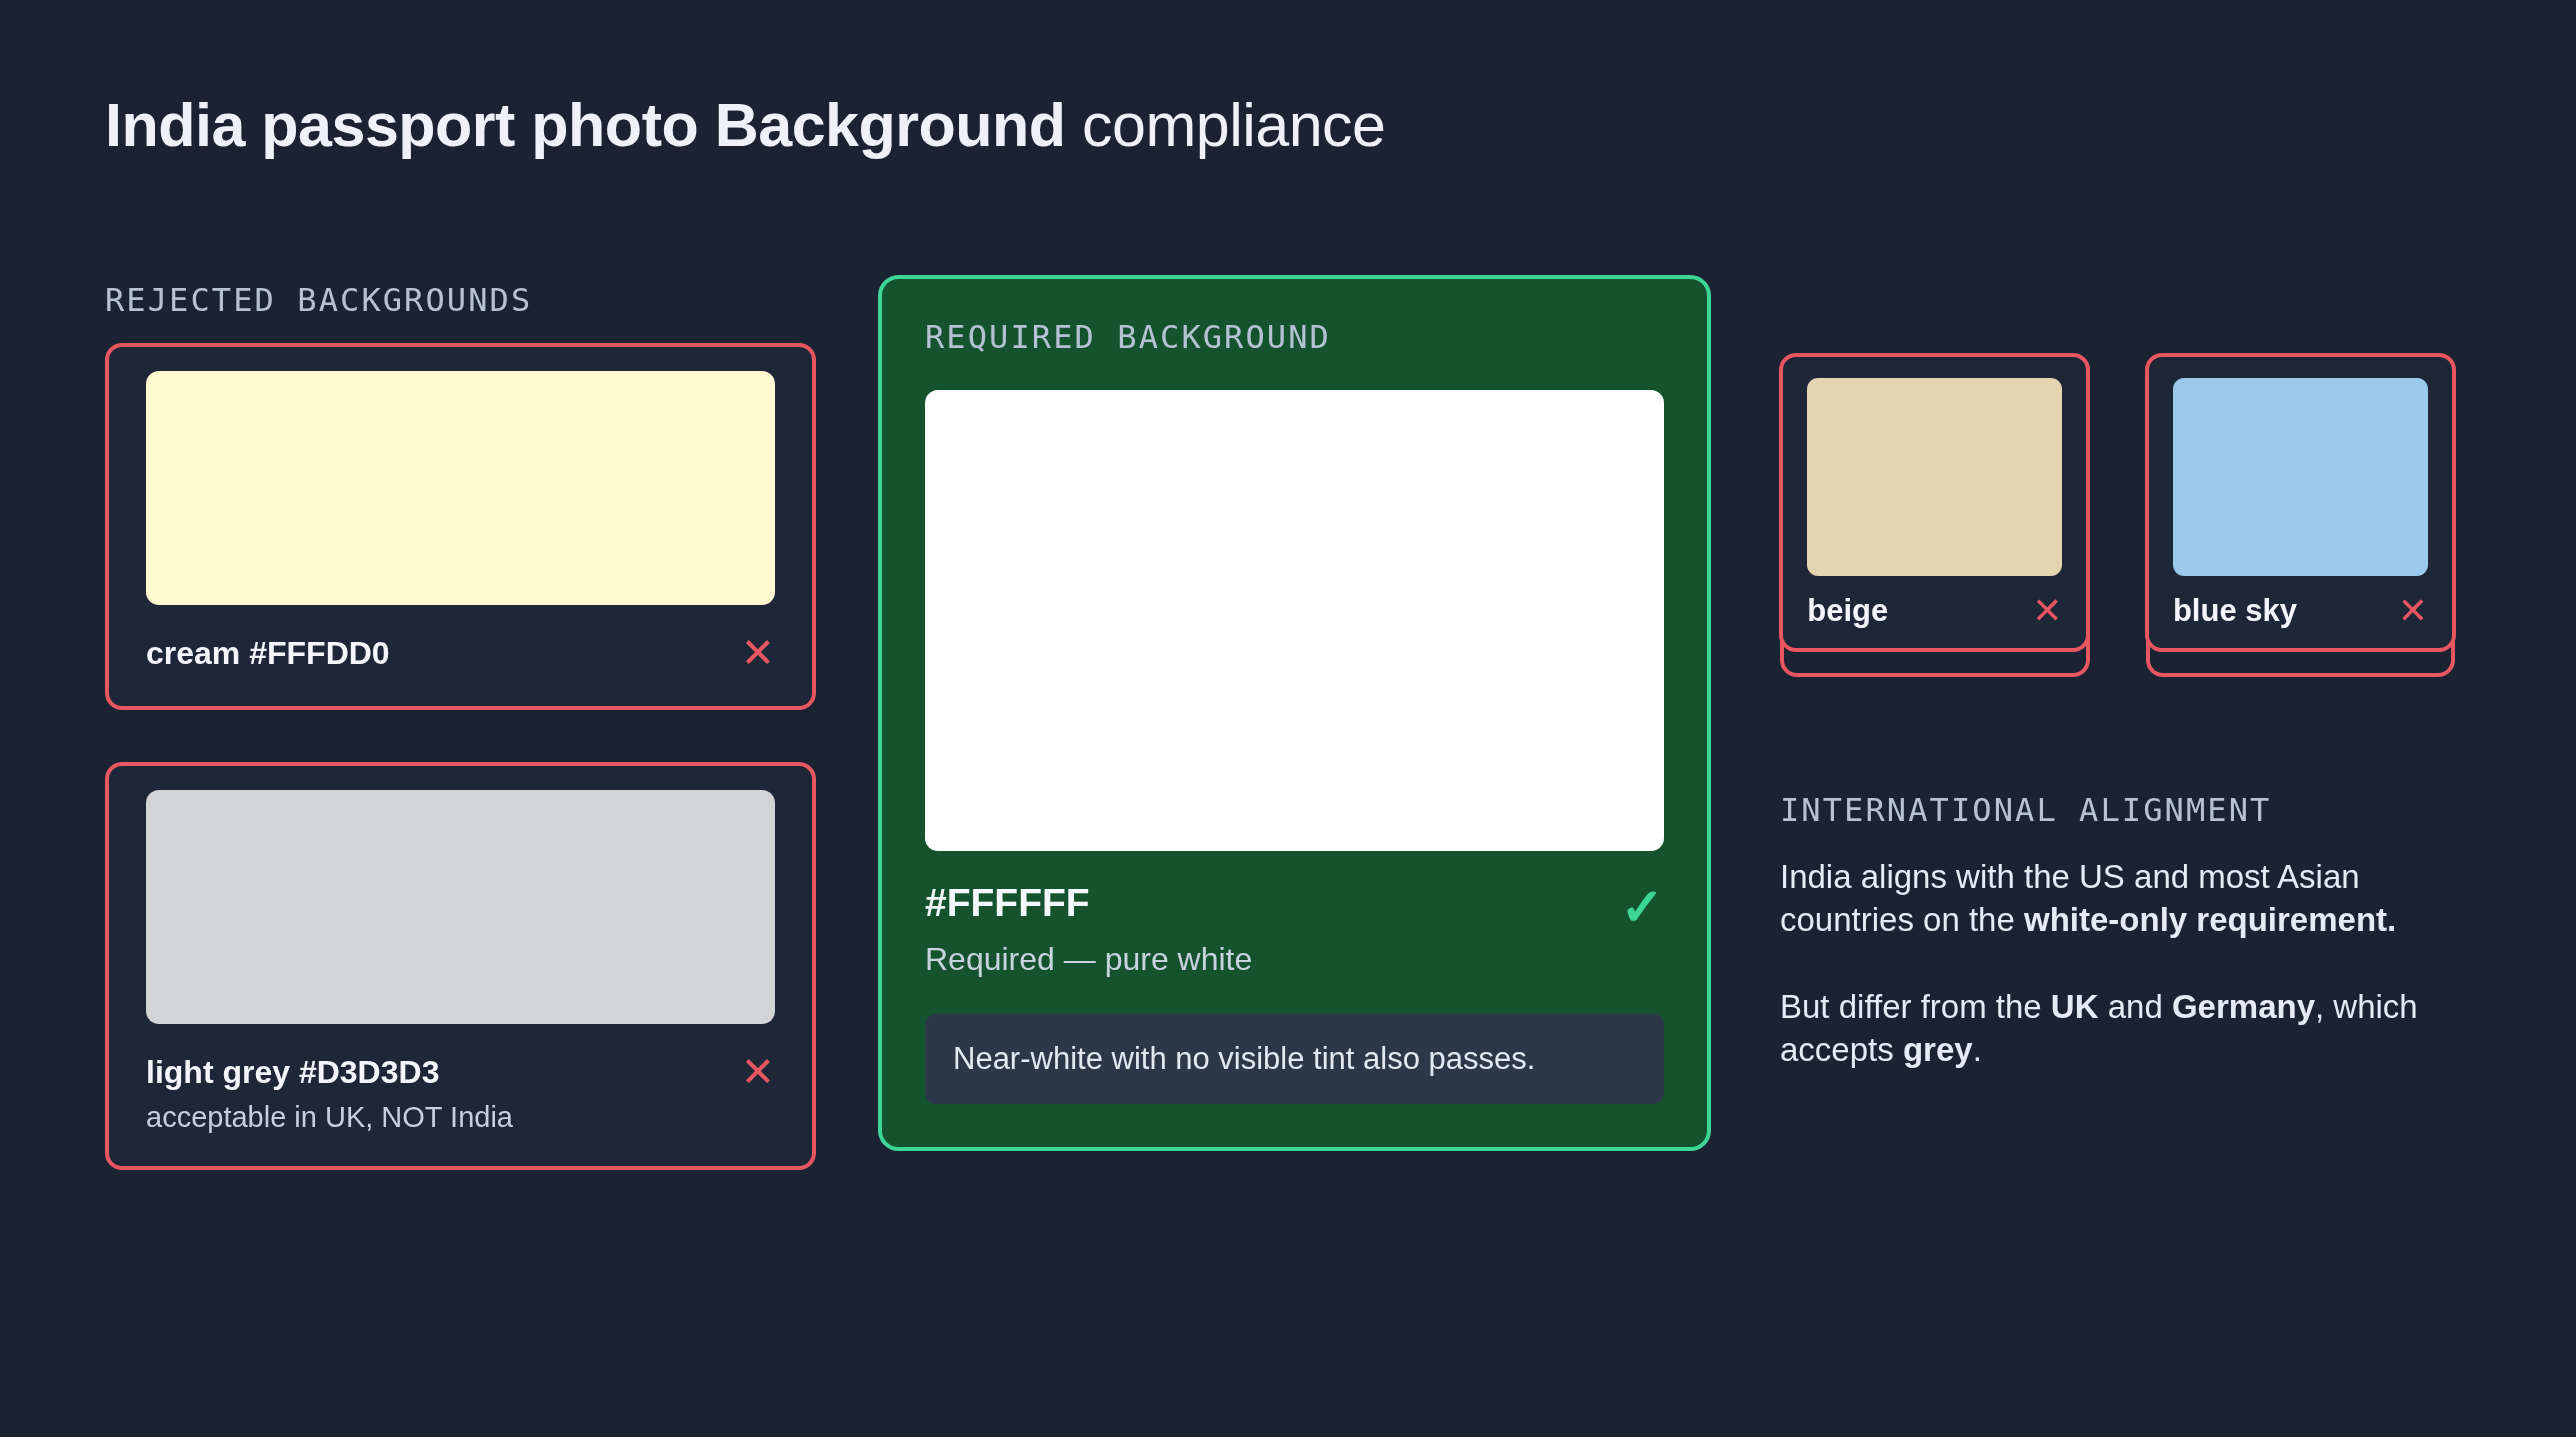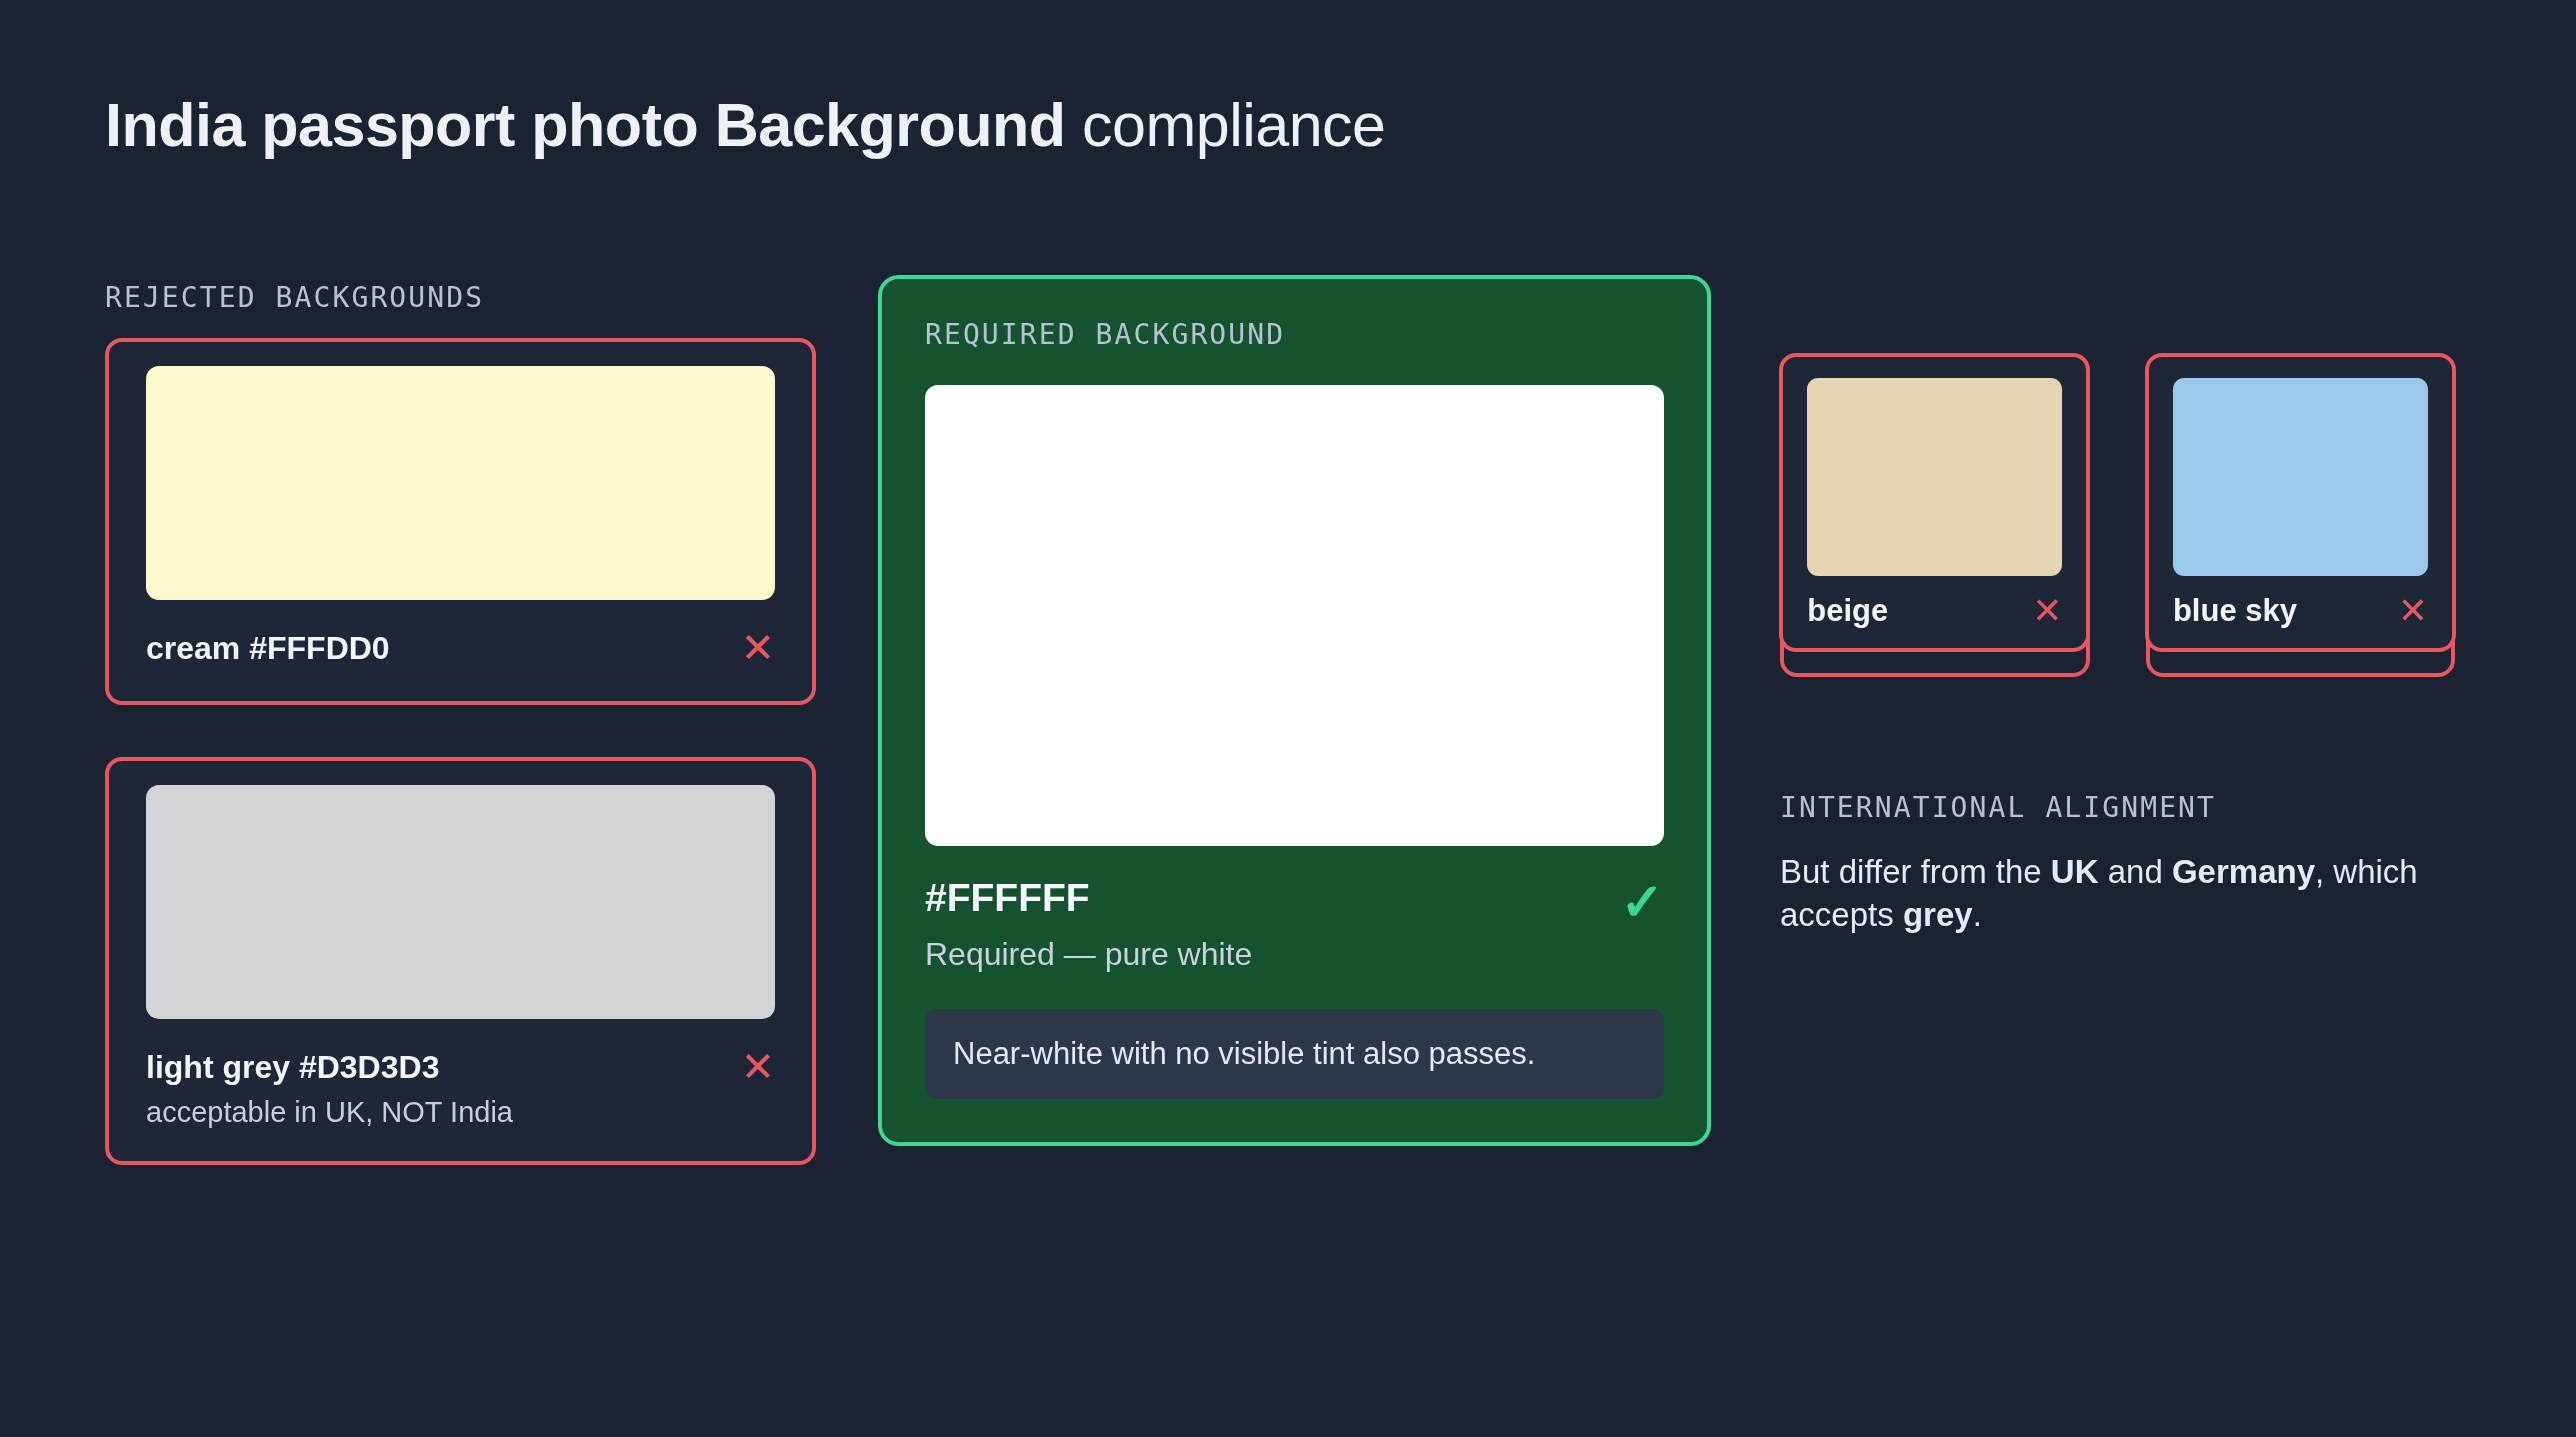--- a/index.html
+++ b/index.html
@@ -26,21 +26,21 @@
     letter-spacing: -0.5px;
     white-space: nowrap;
     color: #eef2f8;
   }
   #page-title .t-strong { font-weight: 700; }
   #page-title .t-light  { font-weight: 400; }
 
   
   .eyebrow {
     font-family: "DejaVu Sans Mono", "Liberation Mono", monospace;
-    font-size: 28px;
+    font-size: 32px;
     letter-spacing: 2.1px;
     color: #b6c2d4;
     font-weight: 400;
     white-space: nowrap;
   }
 
   
   #rejected-column {
     position: absolute;
     left: 105px;
@@ -262,18 +262,19 @@
           <span class="mini-x">✕</span>
         </div>
       </div>
     </div>
 
   </div>
 
   <div id="intl-block">
     <div id="intl-heading" class="eyebrow">INTERNATIONAL ALIGNMENT</div>
 
+    <p class="intl-para"><span>India aligns with the US and most Asian countries on the </span><b>white-only requirement.</b></p>
 
     <p class="intl-para"><span>But differ from the </span><b>UK</b><span> and </span><b>Germany</b><span>, which accepts </span><b>grey</b><span>.</span></p>
   </div>
 
 </section>
 
 
 </body></html>

